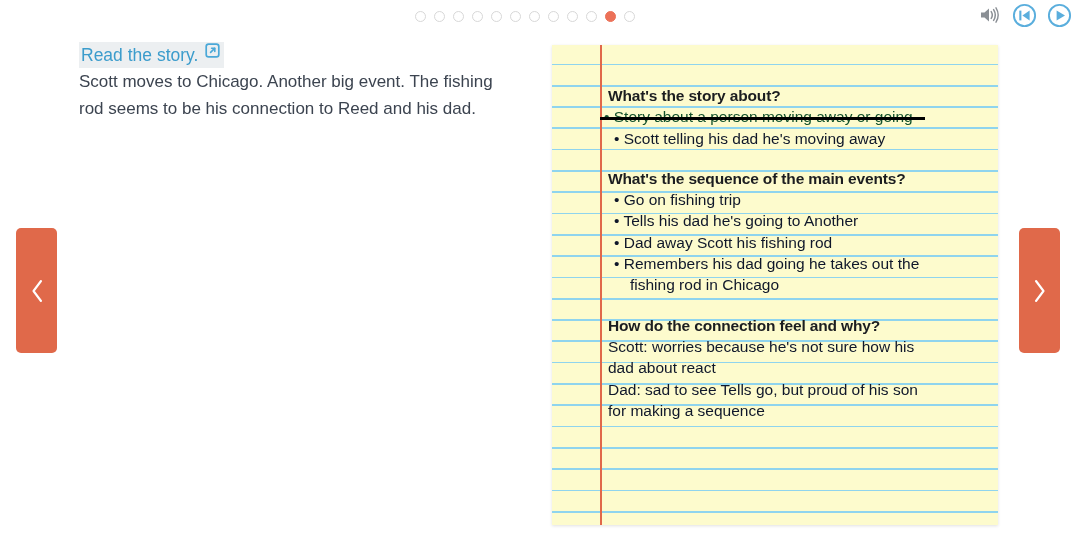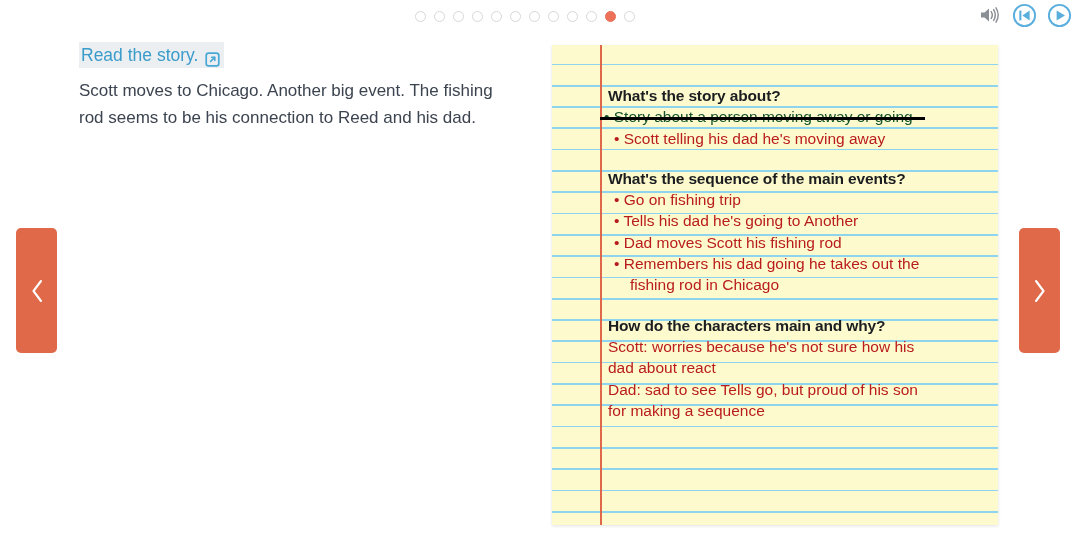--- a/index.html
+++ b/index.html
@@ -65,35 +65,34 @@
 
   
   #left-column {
     position: absolute;
     left: 79px;
     top: 42px;
     width: 440px;
   }
   #read-story-link {
     display: inline-flex;
-    align-items: flex-end;
+    align-items: flex-start;
     gap: 7px;
     background: #eceff1;
     color: #3b9ccc;
     font-size: 17.5px;
     line-height: 24px;
     padding: 1px 4px 1px 2px;
     text-decoration: none;
     cursor: pointer;
   }
   #read-story-link .label {
     text-decoration: none;
   }
   #summary-text {
-    margin-top: 9px;
     font-size: 17px;
     line-height: 27px;
     color: #3c4450;
     width: 425px;
   }
 
   
   .nav-arrow {
     position: absolute;
     top: 228px;
@@ -153,21 +152,21 @@
   .note-heading {
     font-size: 15.5px;
     font-weight: bold;
     line-height: 21.3px;
     letter-spacing: -0.15px;
     color: #1b1d20;
   }
   .note-line {
     font-size: 15.5px;
     line-height: 21.3px;
-    color: #b91c1c;
+    color: #0f172a;
     white-space: nowrap;
   }
   .note-line.bullet {
     padding-left: 16px;
     text-indent: -10px;
   }
   .note-line.cont {
     padding-left: 22px;
   }
   .note-line.struck {
@@ -276,26 +275,26 @@
   <div id="note-content">
       <div class="note-section">
         <div class="note-heading">What's the story about?</div>
         <div class="note-line bullet struck"><span class="strike-wrap">• Story about a person moving away or going</span></div>
         <div class="note-line bullet">• Scott telling his dad he's moving away</div>
       </div>
       <div class="note-section">
         <div class="note-heading">What's the sequence of the main events?</div>
         <div class="note-line bullet">• Go on fishing trip</div>
         <div class="note-line bullet">• Tells his dad he's going to Another</div>
-        <div class="note-line bullet">• Dad moves Scott his fishing rod</div>
+        <div class="note-line bullet">• Dad away Scott his fishing rod</div>
         <div class="note-line bullet">• Remembers his dad going he takes out the</div>
         <div class="note-line cont">fishing rod in Chicago</div>
       </div>
       <div class="note-section">
-        <div class="note-heading">How do the characters main and why?</div>
+        <div class="note-heading">How do the connection feel and why?</div>
         <div class="note-line">Scott: worries because he's not sure how his</div>
         <div class="note-line">dad about react</div>
         <div class="note-line">Dad: sad to see Tells go, but proud of his son</div>
         <div class="note-line">for making a sequence</div>
       </div>
     </div>
 
 </div>
 
 </body></html>

